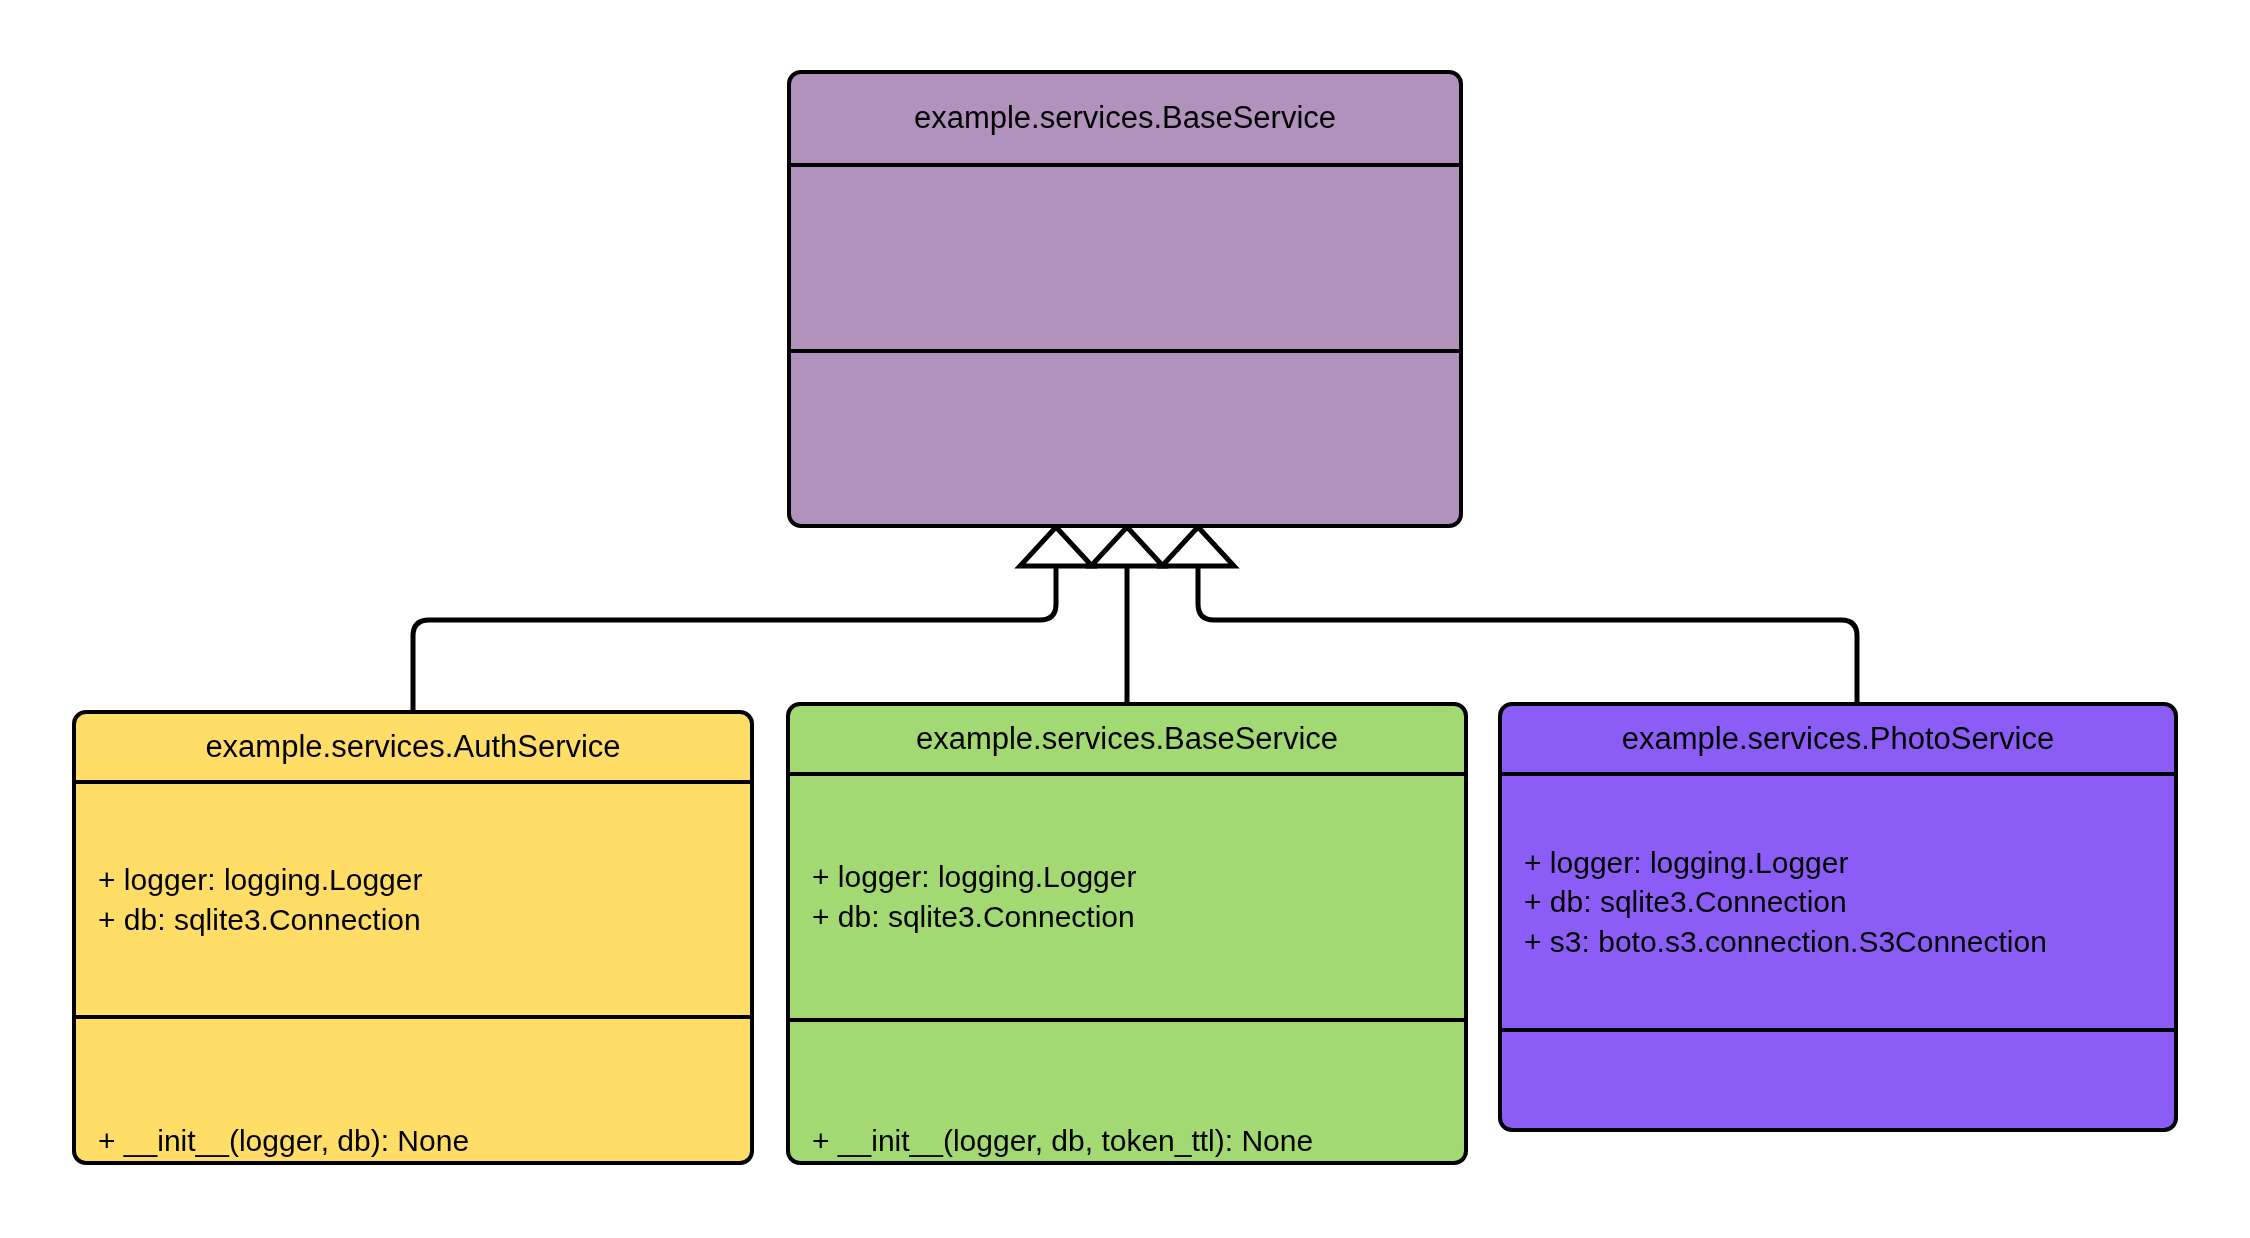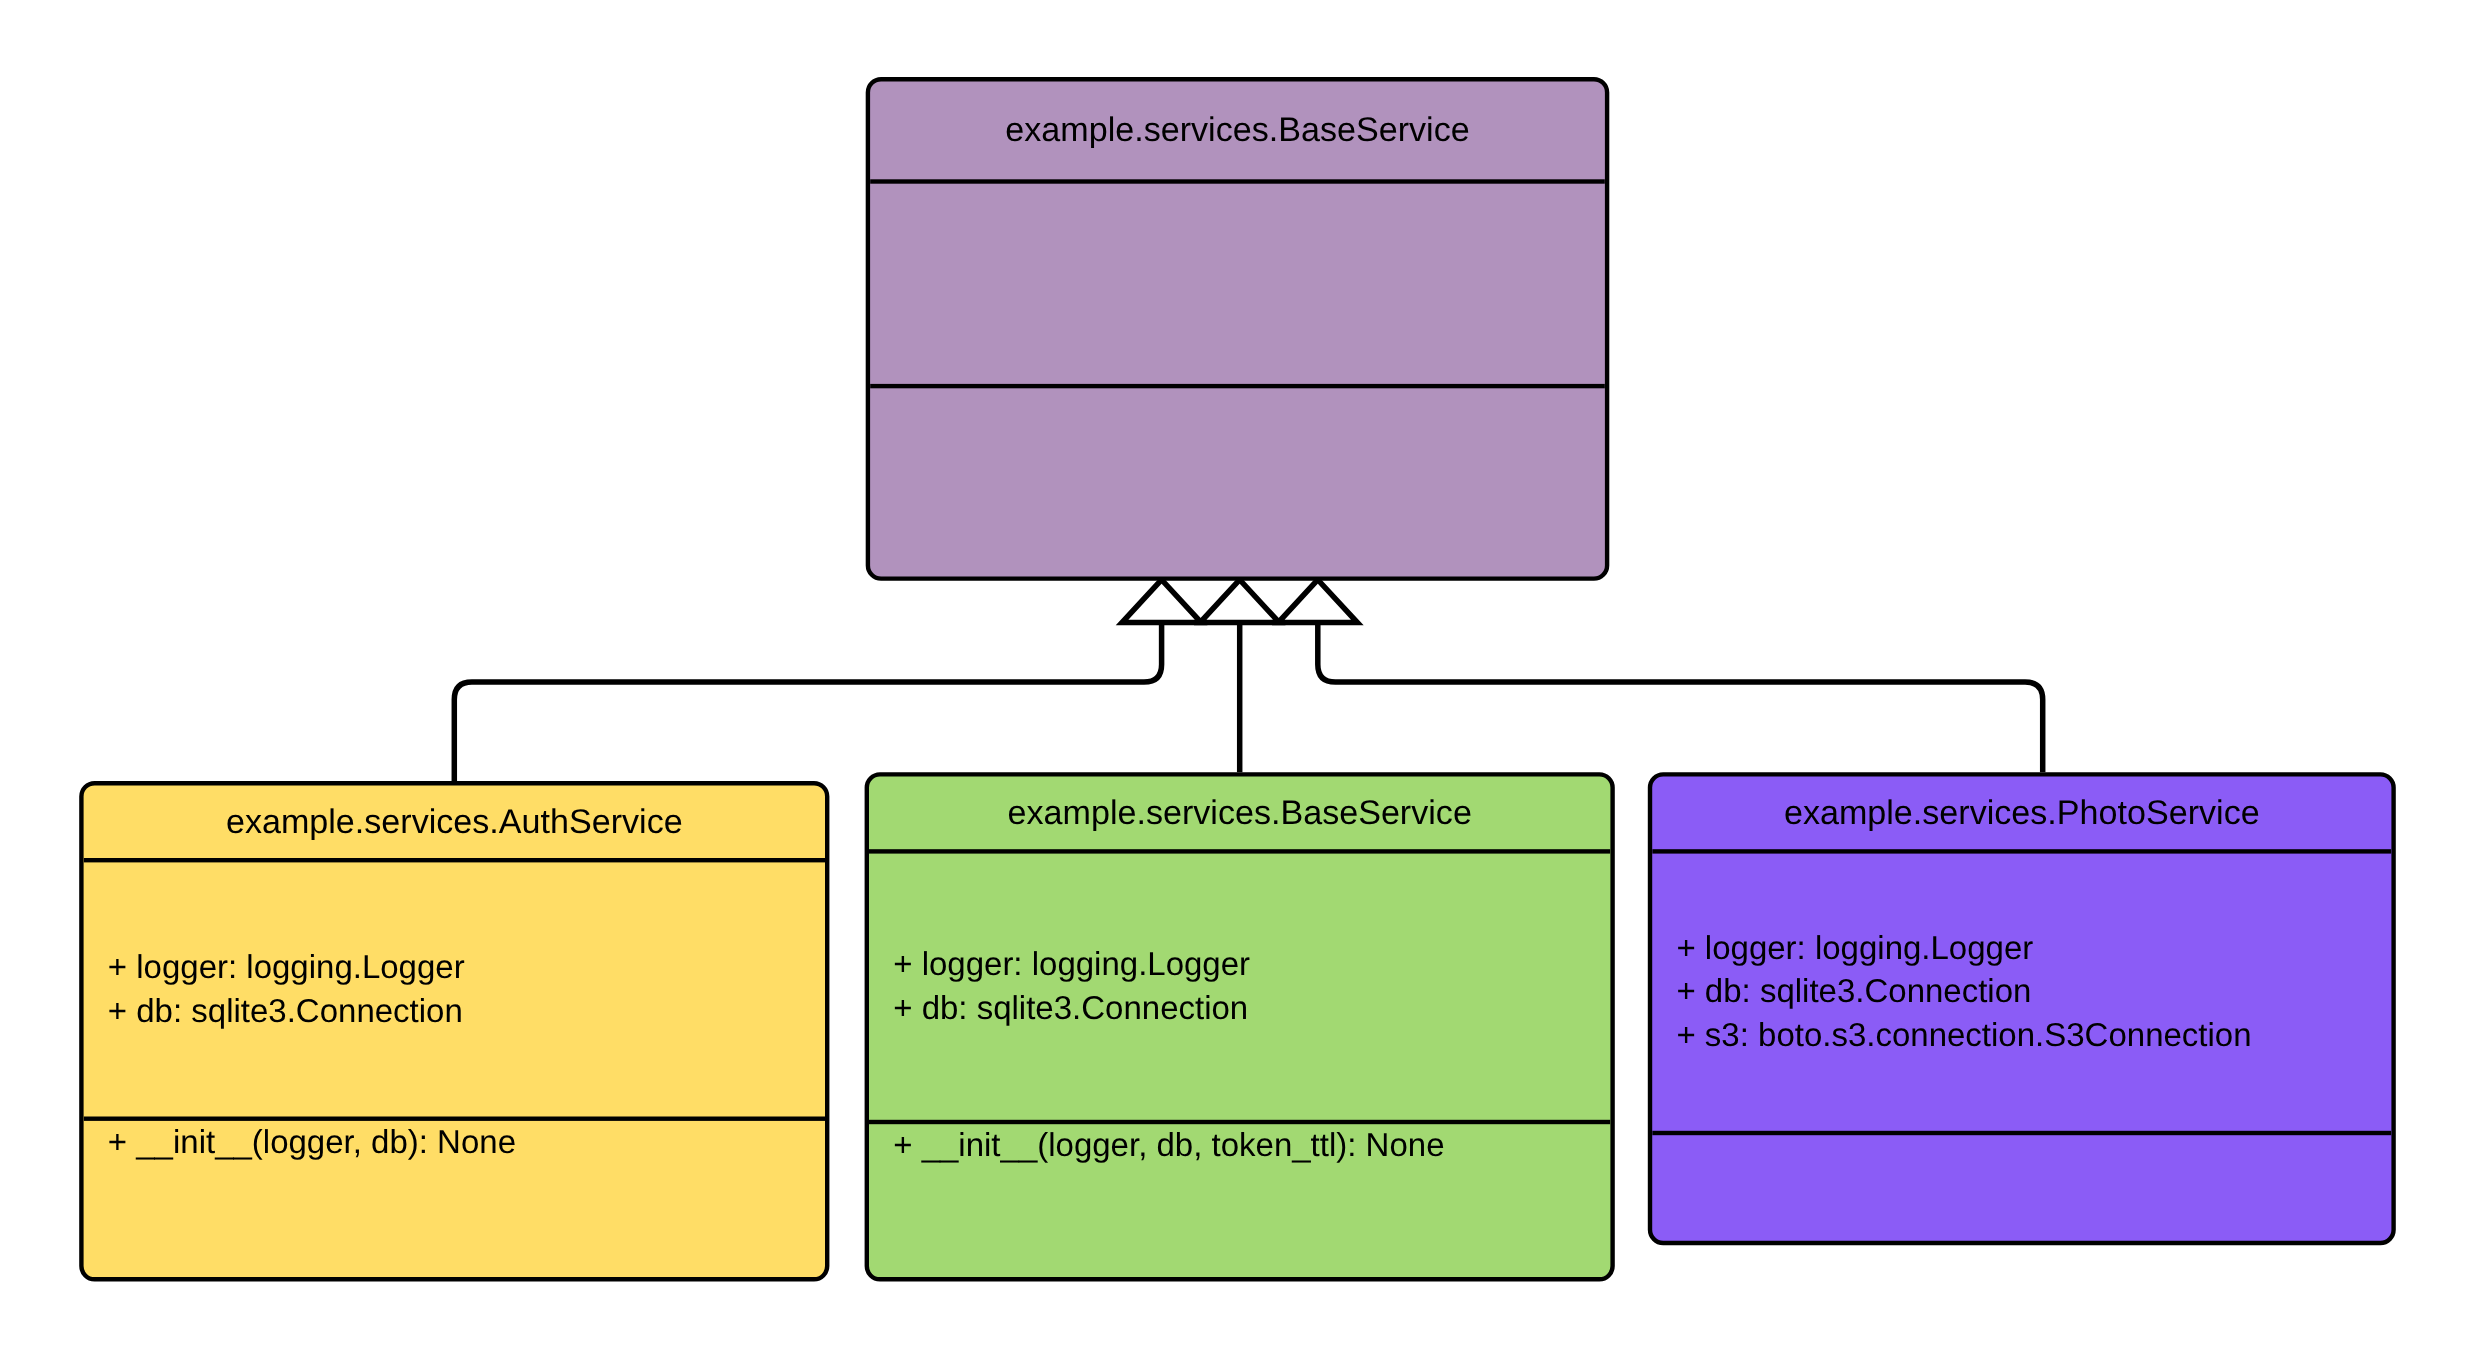--- a/index.html
+++ b/index.html
@@ -51,21 +51,21 @@
     padding: 0 22px;
     display: flex;
     flex-direction: column;
     justify-content: center;
   }
   .uml-methods {
     box-sizing: border-box;
     padding: 0 22px;
     display: flex;
     flex-direction: column;
-    justify-content: flex-start;
+    justify-content: flex-end;
     flex: 1 1 auto;
   }
   .uml-line {
     font-size: 30px;
     color: #000000;
     line-height: 1.32;
     white-space: nowrap;
   }
   .empty-compartment {
     min-height: 10px;

